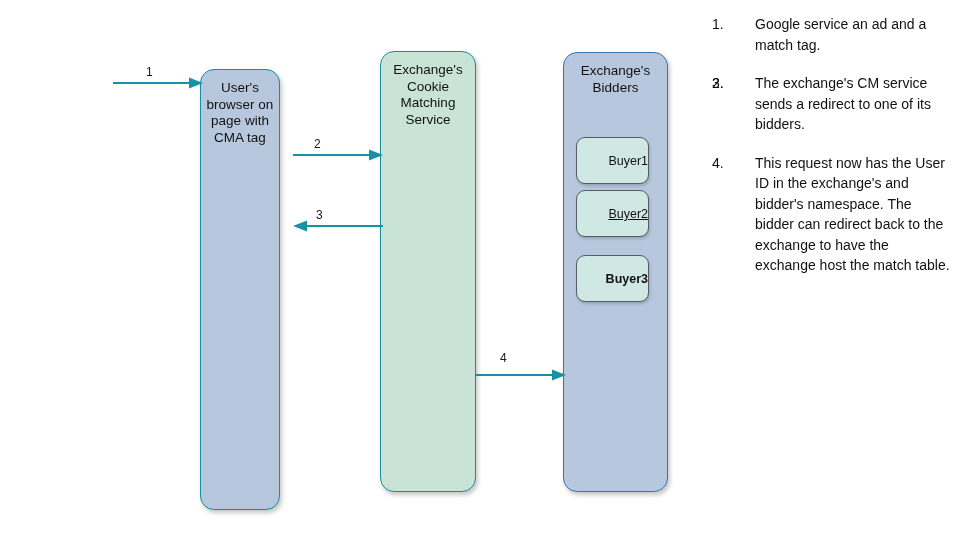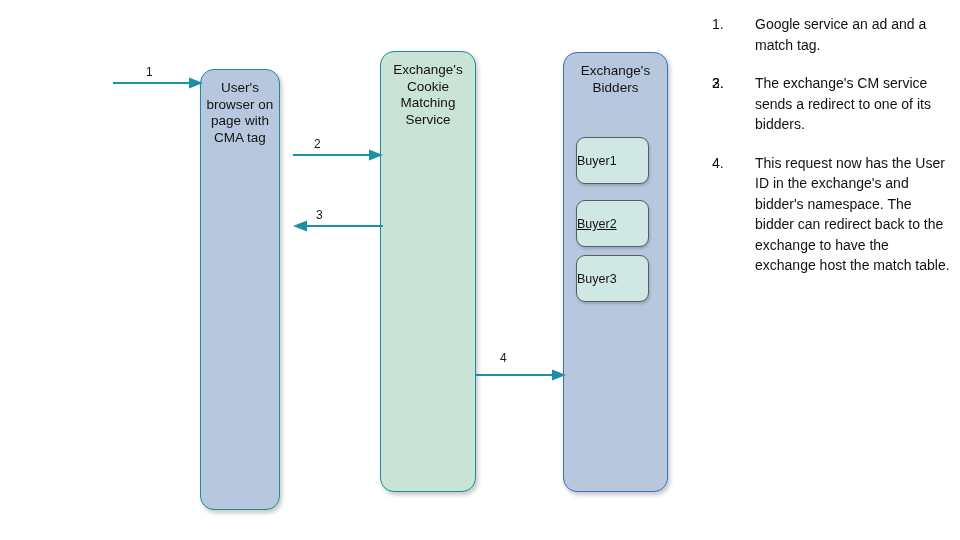--- a/index.html
+++ b/index.html
@@ -56,27 +56,27 @@
     position: absolute;
     left: 12px;
     width: 73px;
     height: 47px;
     box-sizing: border-box;
     background: #cfe8e3;
     border: 1px solid #555c63;
     border-radius: 9px;
     font-size: 12.5px;
     line-height: 47px;
-    text-align: left;
+    text-align: right;
     color: #121212;
     box-shadow: 1px 2px 3px rgba(0,0,0,0.18);
   }
   #buyer-1 { top: 84px; }
-  #buyer-2 { top: 147px; text-decoration: underline; }
-  #buyer-3 { top: 202px; }
+  #buyer-2 { top: 137px; text-decoration: underline; }
+  #buyer-3 { top: 202px; font-weight: bold; }
   #buyer-n { top: 333px; }
 
   
   .arrow { position: absolute; height: 14px; }
   .arrow svg { display: block; overflow: visible; }
   .arrow-label {
     position: absolute;
     font-size: 12px;
     line-height: 12px;
     color: #1a1a1a;

